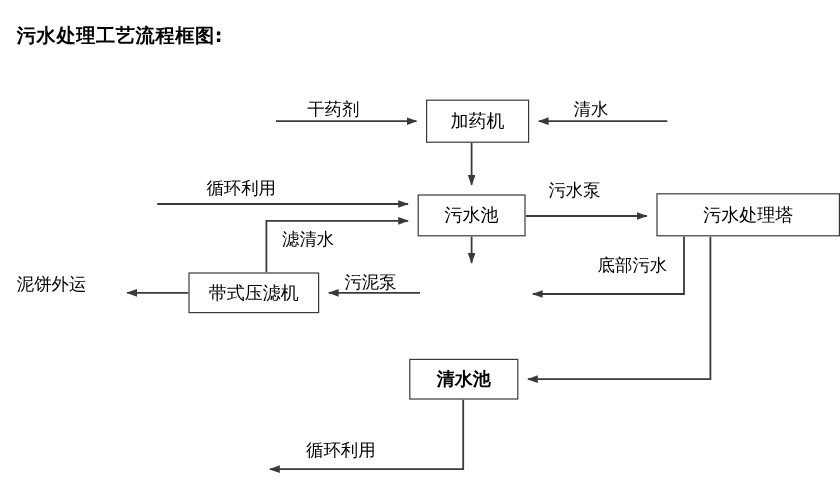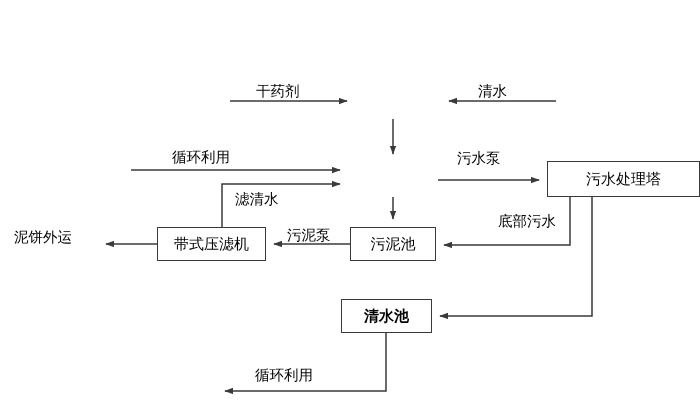--- a/index.html
+++ b/index.html
@@ -56,20 +56,21 @@
     font-size: 14.5px;
     color: #000000;
     white-space: nowrap;
   }
 </style>
 </head>
 <body>
 
 <div id="page">
 
+  <div id="title">污水处理工艺流程框图:</div>
 
   <svg id="diagram-svg" viewBox="0 0 700 420" xmlns="http://www.w3.org/2000/svg">
     <defs>
       <marker id="ah" markerWidth="9" markerHeight="9" refX="8.2" refY="3.2" orient="auto" markerUnits="userSpaceOnUse">
         <path d="M0,0 L9,3.2 L0,6.4 z" fill="#3a3a3a"></path>
       </marker>
     </defs>
     <g fill="none" stroke="#3a3a3a" stroke-width="1.5">
 
       <path d="M230,101 L347,101" marker-end="url(#ah)"></path>
@@ -91,33 +92,36 @@
       <path d="M592,197 L592,316 L440,316" marker-end="url(#ah)"></path>
 
       <path d="M350,244 L274,244" marker-end="url(#ah)"></path>
 
       <path d="M157,244 L106,244" marker-end="url(#ah)"></path>
 
       <path d="M386,333 L386,391 L225,391" marker-end="url(#ah)"></path>
     </g>
   </svg>
 
+  <div class="node-box" style="left:355px; top:83px; width:86px; height:36px;">
+    <span>加药机</span>
+  </div>
 
+  <div class="node-box" style="left:348px; top:162px; width:90px; height:35px;">
+    <span>污水池</span>
+  </div>
 
   <div class="node-box" style="left:547px; top:161px; width:153px; height:36px;">
     <span>污水处理塔</span>
   </div>
 
   <div class="node-box" style="left:157px; top:227px; width:109px; height:34px;text-align:right;">
     <span>带式压滤机</span>
   </div>
 
-  <div class="node-box" style="left:350px; top:227px; width:86px; height:34px;">
-    <span>污泥池</span>
-  </div>
 
   <div class="node-box" style="left:341px; top:299px; width:91px; height:34px;font-weight:bold;">
     <span>清水池</span>
   </div>
 
   <div class="term-label" style="left:256px; top:82px;">干药剂</div>
 
   <div class="term-label" style="left:478px; top:82px;">清水</div>
 
   <div class="edge-label" style="left:172px; top:148px;">循环利用</div>

